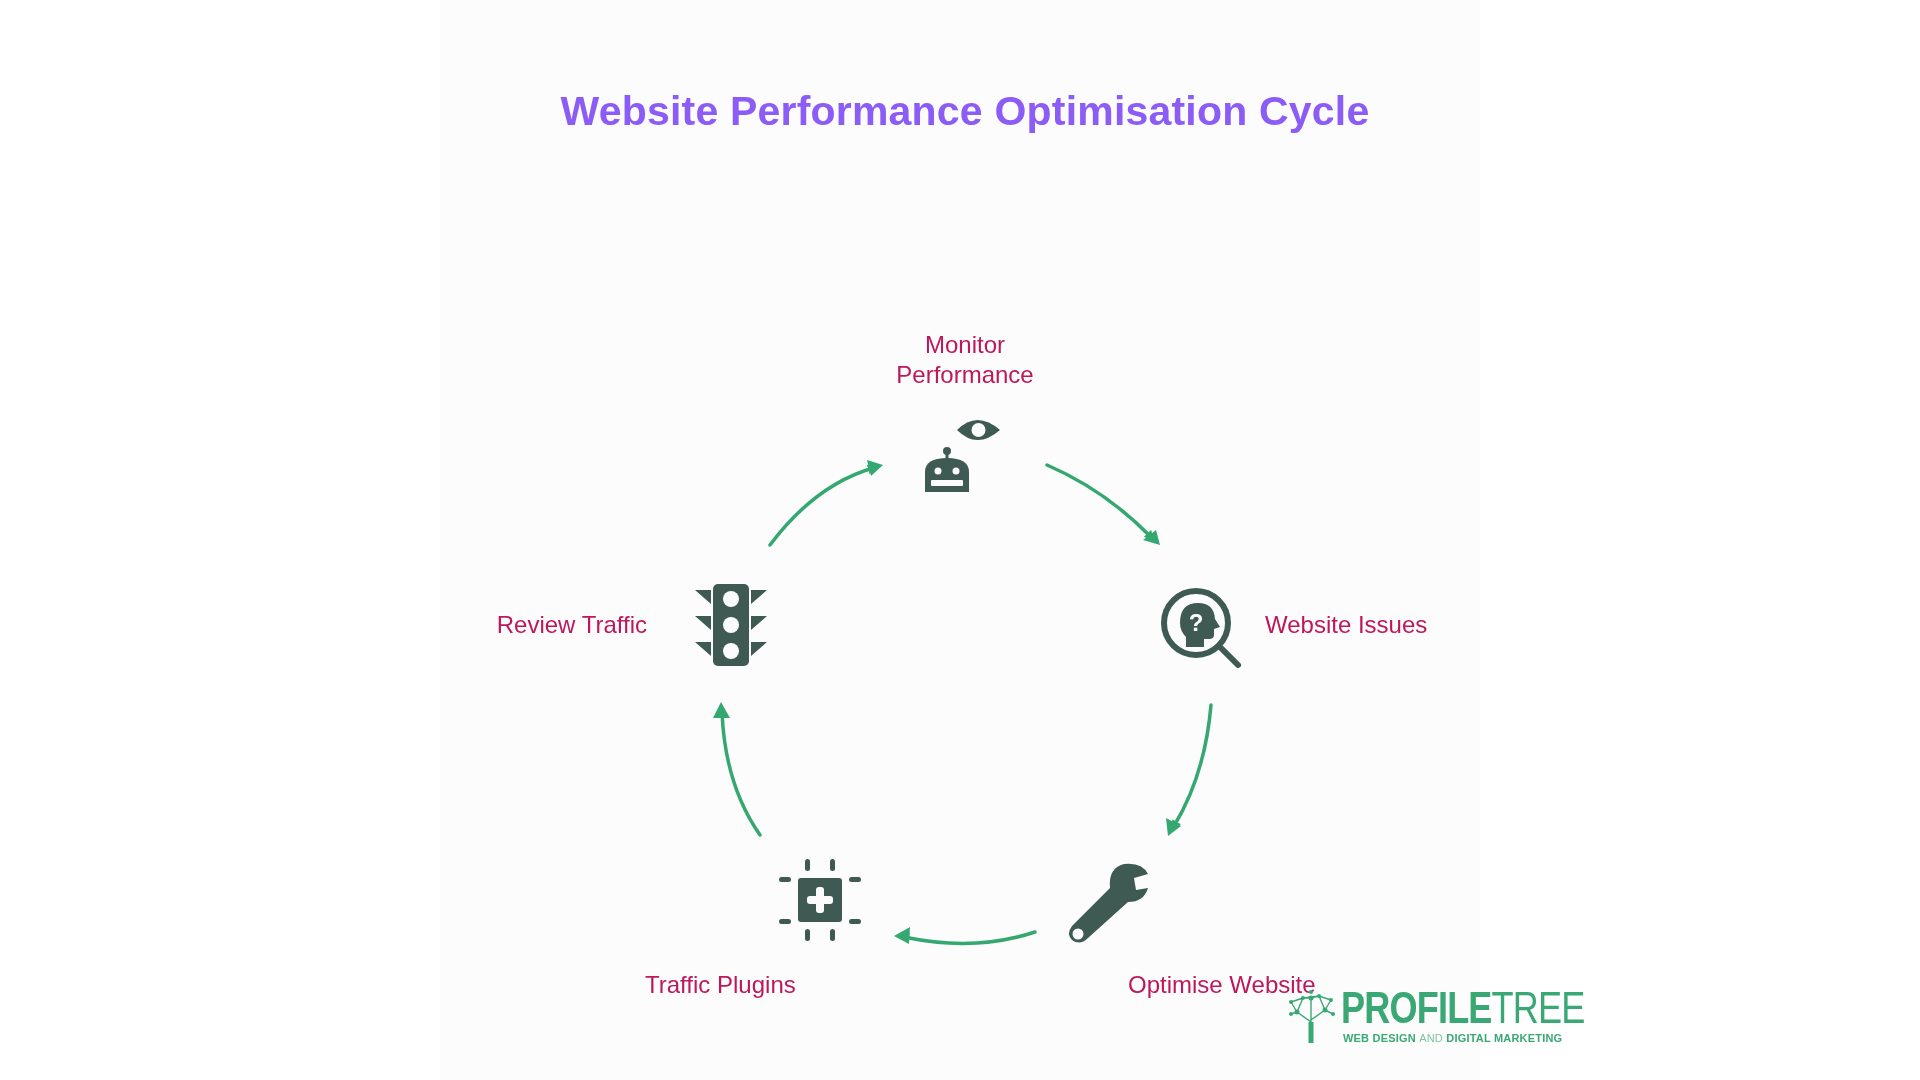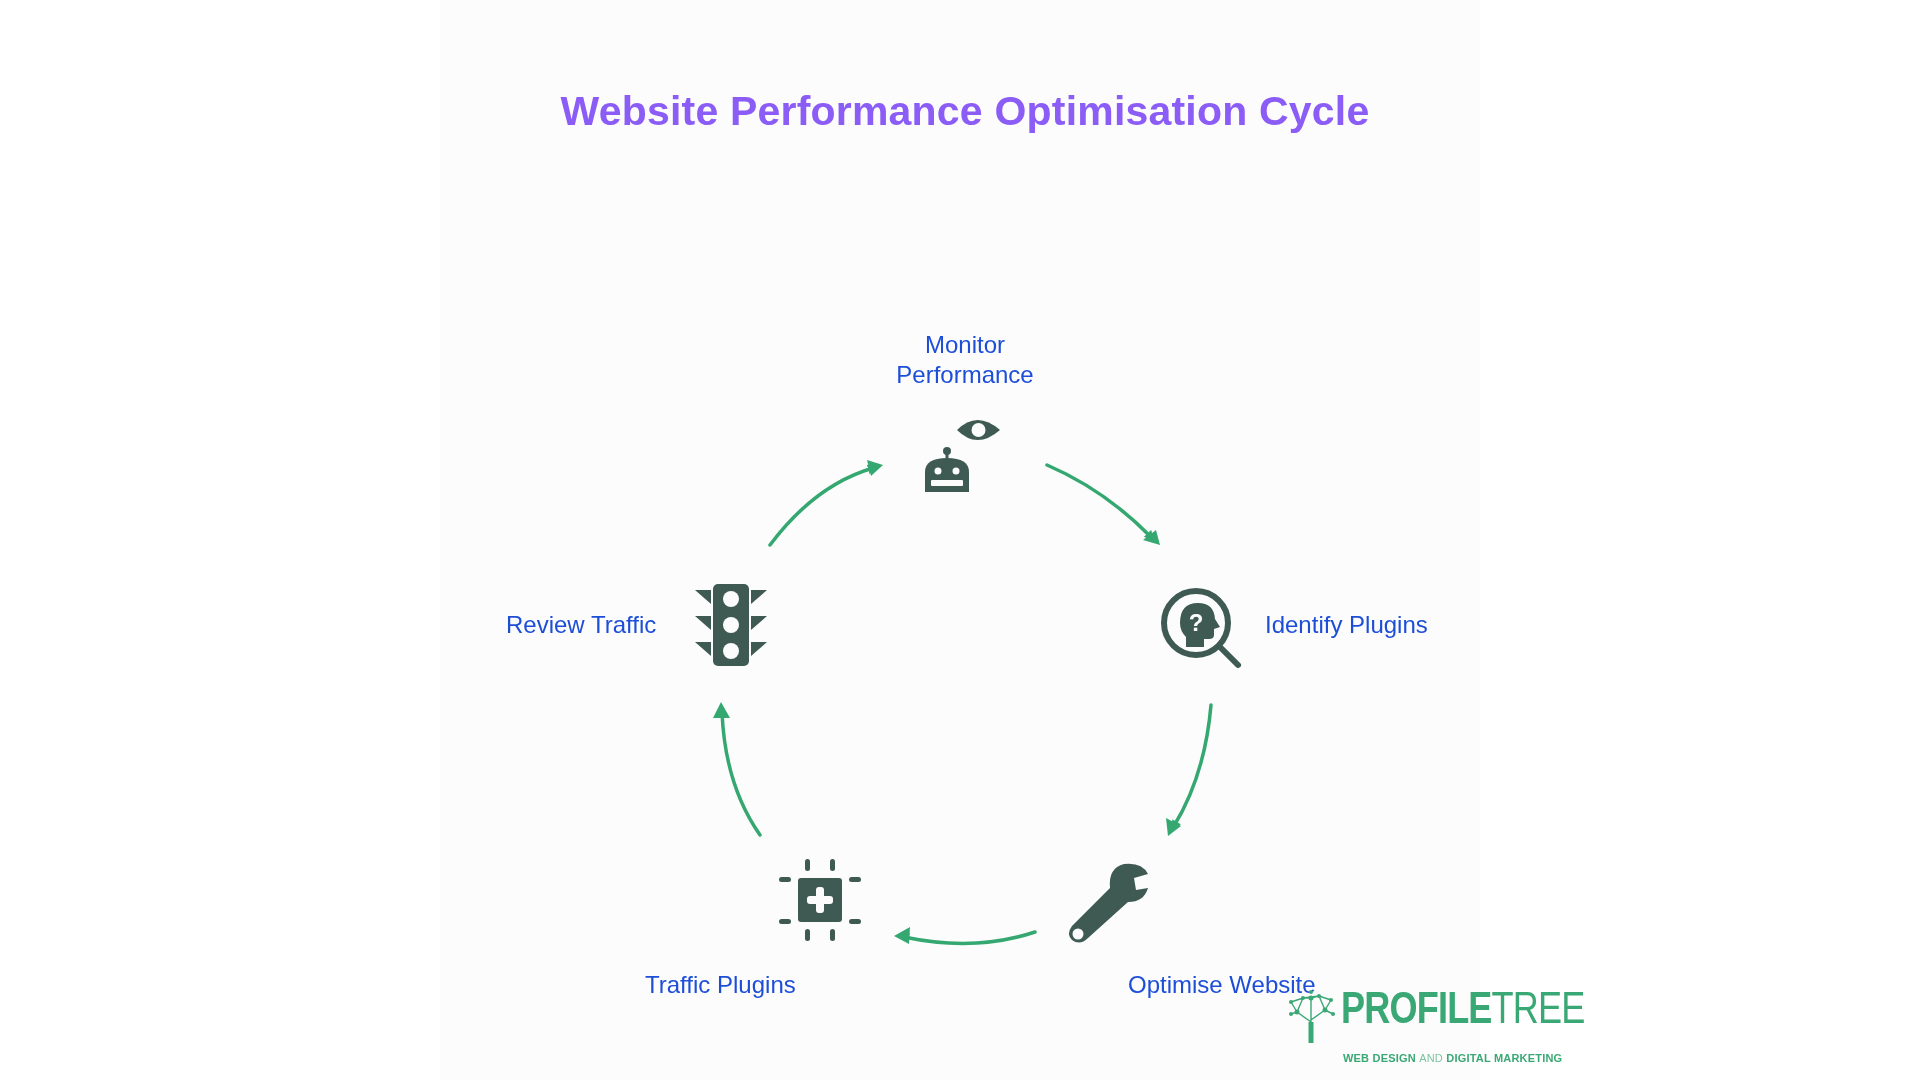--- a/index.html
+++ b/index.html
@@ -2,31 +2,31 @@
 <html><head>
 <meta charset="utf-8">
 <style>
   html, body { margin:0; padding:0; }
   body { width:1920px; height:1080px; background:#ffffff; position:relative; overflow:hidden;
          font-family:"Liberation Sans", sans-serif; }
   .panel { position:absolute; left:440px; top:0; width:1040px; height:1080px; background:#fcfcfc; }
   .title { position:absolute; left:440px; width:1050px; top:88px; text-align:center;
            font-family:"Liberation Sans", sans-serif; font-weight:bold; font-size:41px;
            color:#8b5cf6; letter-spacing:0.2px; }
-  .lbl { position:absolute; font-size:24px; color:#1d4ed8; line-height:30px; white-space:nowrap; }
+  .lbl { position:absolute; font-size:24px; color:#be185d; line-height:30px; white-space:nowrap; }
   .lbl-center { text-align:center; }
   svg.diagram { position:absolute; left:0; top:0; }
   .icon { position:absolute; }
   .logo { position:absolute; left:1283px; top:988px; width:270px; height:60px; }
   .logo-word { position:absolute; left:58px; top:-4px; font-family:"Liberation Sans", sans-serif;
                font-size:44px; color:#3aa874; letter-spacing:-1px; line-height:48px; transform:scaleX(0.82); transform-origin:left top; }
   .logo-word b { font-weight:bold; }
   .logo-word span.light { font-weight:normal; }
   .logo-tag { position:absolute; left:60px; top:44px; font-size:11px; font-weight:bold; color:#3aa874;
-              letter-spacing:0.2px; white-space:nowrap;margin-top:20px; }
+              letter-spacing:0.2px; white-space:nowrap; }
   .logo-tag .and { font-weight:normal; color:#7cc4a0; }
 </style>
 </head>
 <body>
 
 <div class="panel"></div>
 
 <div class="title">Website Performance Optimisation Cycle</div>
 
 <svg class="diagram" width="1920" height="1080">
@@ -72,23 +72,23 @@
 </svg>
 
 <svg class="icon" style="left:1158px; top:585px;" width="90" height="90" viewBox="0 0 90 90">
   <g fill="none" stroke="#3f5a53">
     <circle cx="38" cy="38" r="32" stroke-width="6"></circle>
     <line x1="61" y1="61" x2="80" y2="80" stroke-width="6" stroke-linecap="round"></line>
   </g>
   <path fill="#3f5a53" d="M22,38 Q22,18 40,18 Q56,18 57,34 L62,42 L56,44 L56,50 Q56,54 51,54 L46,54 L46,62 L28,62 L28,52 Q22,46 22,38 Z"></path>
   <text x="38" y="46" font-family="Liberation Sans, sans-serif" font-weight="bold" font-size="24" fill="#fcfcfc" text-anchor="middle">?</text>
 </svg>
-<div class="lbl" style="left:1265px; top:610px;">Identify Plugins</div>
+<div class="lbl" style="left:1265px; top:610px;">Website Issues</div>
 
-<div class="lbl" style="left:506px; top:610px; width:160px; ">Review Traffic</div>
+<div class="lbl" style="left:487px; top:610px; width:160px; text-align:right;">Review Traffic</div>
 <svg class="icon" style="left:693px; top:582px;" width="76" height="86" viewBox="0 0 76 86">
   <g fill="#3f5a53">
     <rect x="20" y="2" width="36" height="82" rx="5"></rect>
     <polygon points="2,8 18,8 18,22"></polygon>
     <polygon points="2,34 18,34 18,48"></polygon>
     <polygon points="2,60 18,60 18,74"></polygon>
     <polygon points="74,8 58,8 58,22"></polygon>
     <polygon points="74,34 58,34 58,48"></polygon>
     <polygon points="74,60 58,60 58,74"></polygon>
   </g>

